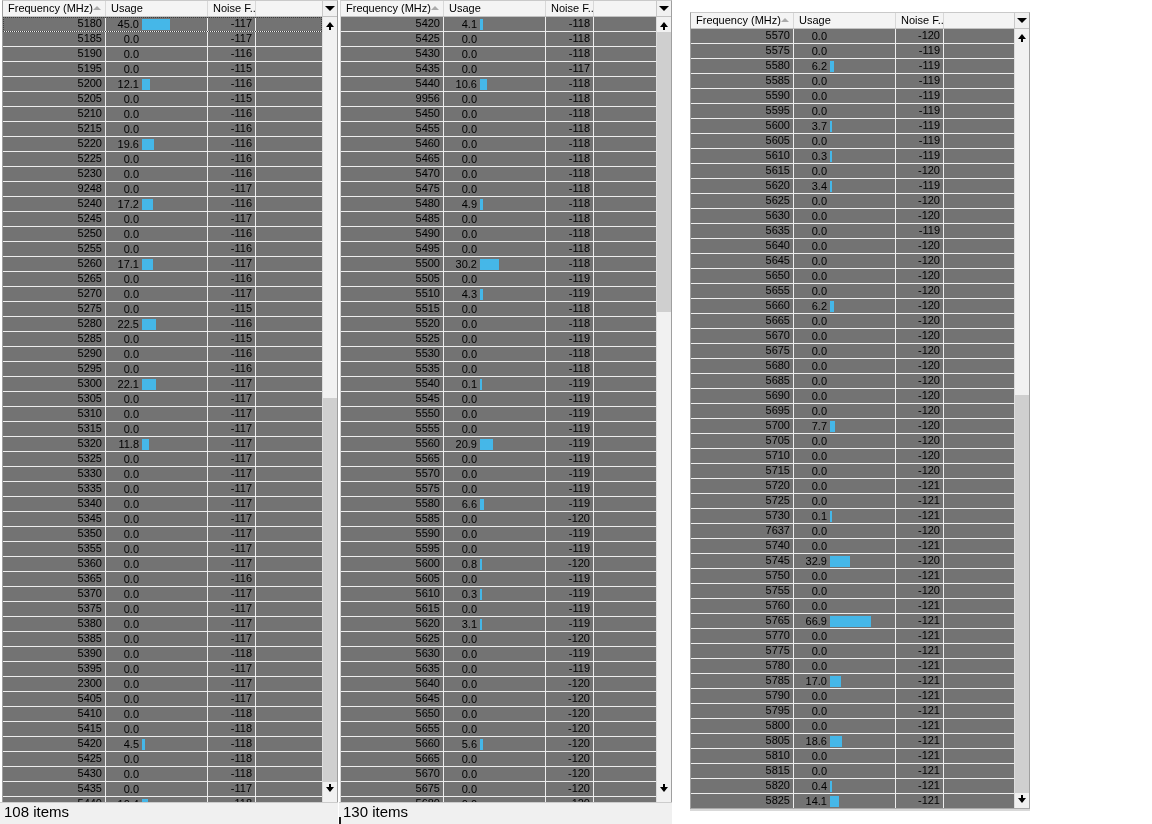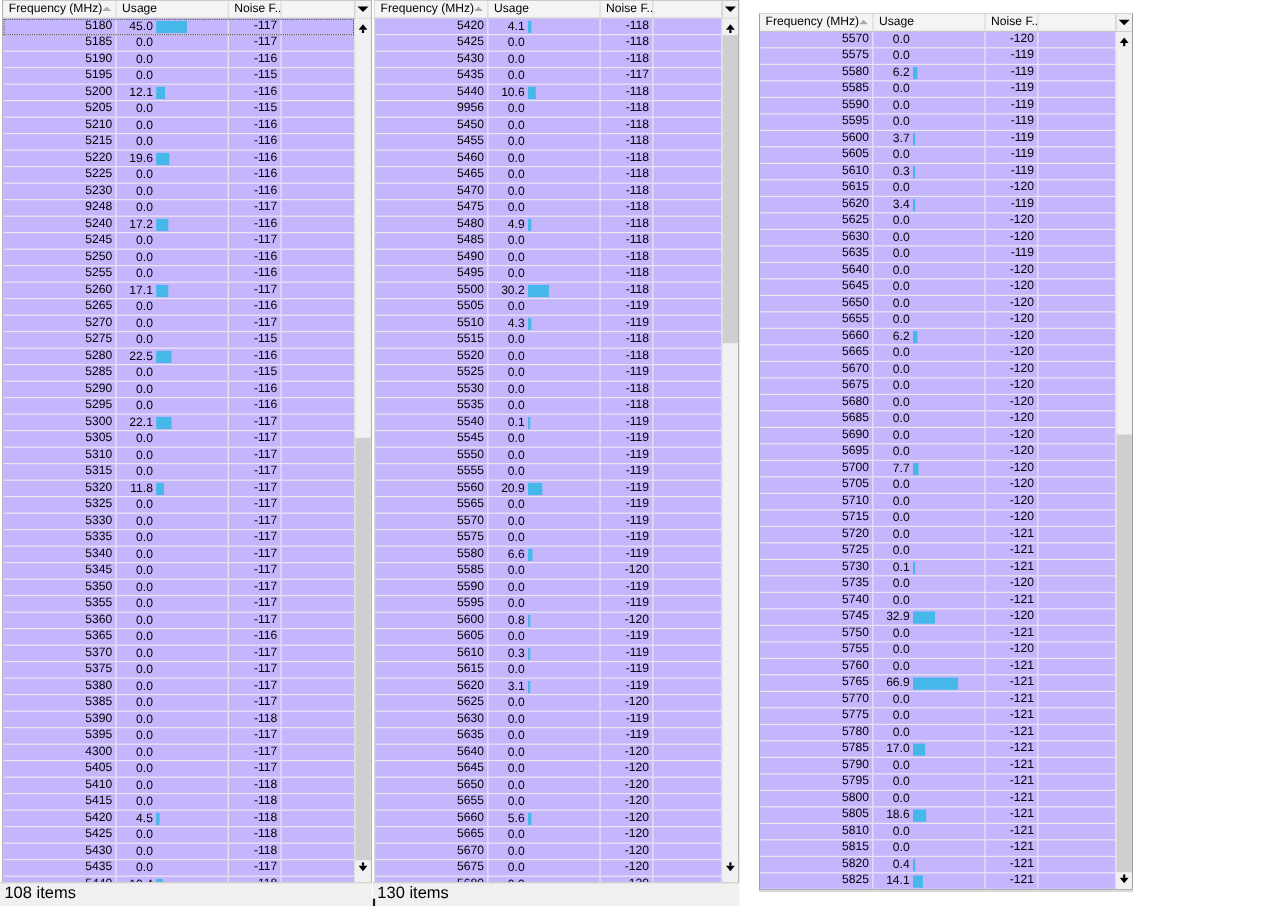--- a/index.html
+++ b/index.html
@@ -19,21 +19,21 @@
   .hcell{border-right:1px solid #d8d8d8;padding-left:5px;position:relative;overflow:hidden;white-space:nowrap;}
   .hfreq{width:103px;}
   .husage{width:102px;}
   .hnoise{width:48px;}
   .hblank{flex:1;border-right:none;}
   .sort{position:absolute;right:4px;top:5px;width:0;height:0;
         border-left:4px solid transparent;border-right:4px solid transparent;border-bottom:4px solid #ababab;}
   .hdrop{width:15px;border-left:1px solid #c9c9c9;background:#f1f1f1;display:flex;align-items:center;justify-content:center;cursor:default;}
   .tri-down{width:0;height:0;border-left:5px solid transparent;border-right:5px solid transparent;border-top:5px solid #000;}
   
-  .body{position:absolute;left:0;right:15px;top:16px;bottom:0;overflow:hidden;background:#c4b5fd;}
+  .body{position:absolute;left:0;right:15px;top:16px;bottom:0;overflow:hidden;background:#737373;}
   .row{height:15px;display:flex;border-bottom:1px solid #ededed;font-size:11px;line-height:13px;color:#000;}
   .row.selected{outline:1px dotted #3c3c3c;outline-offset:-1px;}
   .cfreq{width:103px;text-align:right;padding-right:3px;border-right:1px solid #ededed;}
   .cusage{width:102px;border-right:1px solid #ededed;display:flex;align-items:center;}
   .unum{width:33px;text-align:right;display:inline-block;}
   .ubar{height:11px;margin-left:3px;}
   .cnoise{width:48px;text-align:right;padding-right:3px;border-right:1px solid #ededed;}
   .crest{flex:1;}
   
   .vscroll{position:absolute;top:16px;right:0;bottom:0;width:15px;background:#f1f1f1;border-left:1px solid #dcdcdc;}
@@ -432,21 +432,21 @@
           </div>
           <div class="row">
             <div class="cfreq">5395</div>
             <div class="cusage">
               <span class="unum">0.0</span>
             </div>
             <div class="cnoise">-117</div>
             <div class="crest"></div>
           </div>
           <div class="row">
-            <div class="cfreq">4300</div>
+            <div class="cfreq">2300</div>
             <div class="cusage">
               <span class="unum">0.0</span>
             </div>
             <div class="cnoise">-117</div>
             <div class="crest"></div>
           </div>
           <div class="row">
             <div class="cfreq">5405</div>
             <div class="cusage">
               <span class="unum">0.0</span>
@@ -1288,21 +1288,21 @@
           <div class="row">
             <div class="cfreq">5730</div>
             <div class="cusage">
               <span class="unum">0.1</span>
               <div class="ubar" style="width: 2px; background: rgb(69, 183, 232);"></div>
             </div>
             <div class="cnoise">-121</div>
             <div class="crest"></div>
           </div>
           <div class="row">
-            <div class="cfreq">5735</div>
+            <div class="cfreq">7637</div>
             <div class="cusage">
               <span class="unum">0.0</span>
             </div>
             <div class="cnoise">-120</div>
             <div class="crest"></div>
           </div>
           <div class="row">
             <div class="cfreq">5740</div>
             <div class="cusage">
               <span class="unum">0.0</span>

